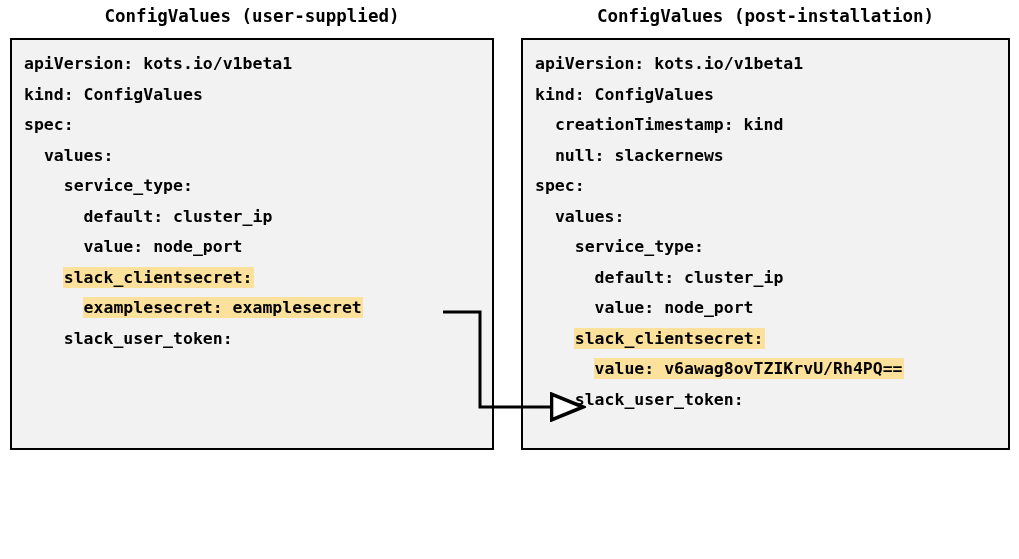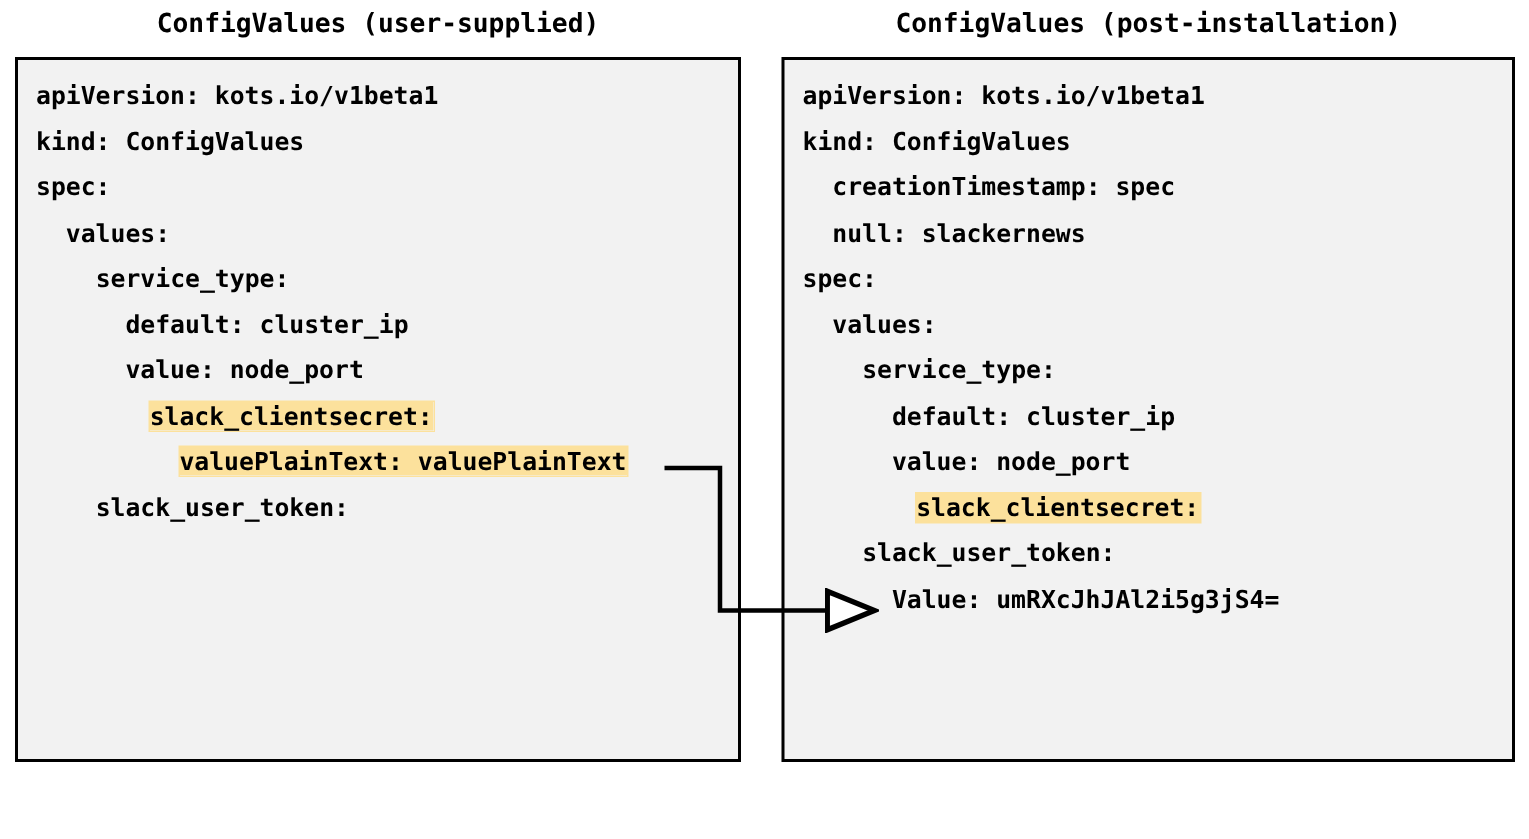--- a/index.html
+++ b/index.html
@@ -33,21 +33,21 @@
     white-space: nowrap;
     text-align: center;
   }
   #title-left  { left: 10px;  width: 484px; }
   #title-right { left: 521px; width: 489px; }
 
   
   .panel {
     position: absolute;
     top: 38px;
-    height: 470px;
+    height: 412px;
     box-sizing: border-box;
     background: #f2f2f2;
     border: 2px solid #000000;
     overflow: hidden;
   }
   #panel-left  { left: 10px;  width: 484px; }
   #panel-right { left: 521px; width: 489px; }
 
   .code-block {
     position: absolute;
@@ -67,21 +67,20 @@
   }
 
   .code-line > .seg {
     display: inline;
     white-space: pre;
   }
 
   .code-line.hl > .seg {
     background: #fce19c;
     box-shadow: 0 0 0 1px #fce19c;
-    margin-left: 36px;
   }
 
   
   .connector {
     position: absolute;
     left: 0;
     top: 0;
     width: 1019px;
     height: 559px;
     pointer-events: none;
@@ -99,40 +98,40 @@
   <div class="panel" id="panel-left">
     <div class="code-block" id="code-left">
         <div class="code-line"><span class="seg">apiVersion: kots.io/v1beta1</span></div>
         <div class="code-line"><span class="seg">kind: ConfigValues</span></div>
         <div class="code-line"><span class="seg">spec:</span></div>
         <div class="code-line"><span>  </span><span class="seg">values:</span></div>
         <div class="code-line"><span>    </span><span class="seg">service_type:</span></div>
         <div class="code-line"><span>      </span><span class="seg">default: cluster_ip</span></div>
         <div class="code-line"><span>      </span><span class="seg">value: node_port</span></div>
         <div class="code-line hl"><span>    </span><span class="seg">slack_clientsecret:</span></div>
-        <div class="code-line hl"><span>      </span><span class="seg">valuePlainText: valuePlainText</span></div>
+        <div class="code-line hl"><span>      </span><span class="seg">examplesecret: examplesecret</span></div>
         <div class="code-line"><span>    </span><span class="seg">slack_user_token:</span></div>
         <div class="code-line"><span>      </span></div>
       </div>
   </div>
 
   <div class="panel" id="panel-right">
     <div class="code-block" id="code-right">
         <div class="code-line"><span class="seg">apiVersion: kots.io/v1beta1</span></div>
         <div class="code-line"><span class="seg">kind: ConfigValues</span></div>
-        <div class="code-line"><span>  </span><span class="seg">creationTimestamp: spec</span></div>
+        <div class="code-line"><span>  </span><span class="seg">creationTimestamp: kind</span></div>
         <div class="code-line"><span>  </span><span class="seg">null: slackernews</span></div>
         <div class="code-line"><span class="seg">spec:</span></div>
         <div class="code-line"><span>  </span><span class="seg">values:</span></div>
         <div class="code-line"><span>    </span><span class="seg">service_type:</span></div>
         <div class="code-line"><span>      </span><span class="seg">default: cluster_ip</span></div>
         <div class="code-line"><span>      </span><span class="seg">value: node_port</span></div>
         <div class="code-line hl"><span>    </span><span class="seg">slack_clientsecret:</span></div>
+        <div class="code-line hl"><span>      </span><span class="seg">value: v6awag8ovTZIKrvU/Rh4PQ==</span></div>
         <div class="code-line"><span>    </span><span class="seg">slack_user_token:</span></div>
-        <div class="code-line"><span>      </span><span class="seg">Value: umRXcJhJAl2i5g3jS4=</span></div>
       </div>
   </div>
 
   <svg class="connector" viewBox="0 0 1019 559">
     <defs>
       <marker id="arrow-open" viewBox="0 0 12 10" refX="11" refY="5" markerWidth="12" markerHeight="10" orient="auto">
         <path d="M 0.5 0.7 L 11 5 L 0.5 9.3 Z" fill="#ffffff" stroke="#000000" stroke-width="1.2"></path>
       </marker>
     </defs>
     <path d="M 443 312 L 480 312 L 480 407 L 583 407" fill="none" stroke="#000000" stroke-width="3" marker-end="url(#arrow-open)"></path>

